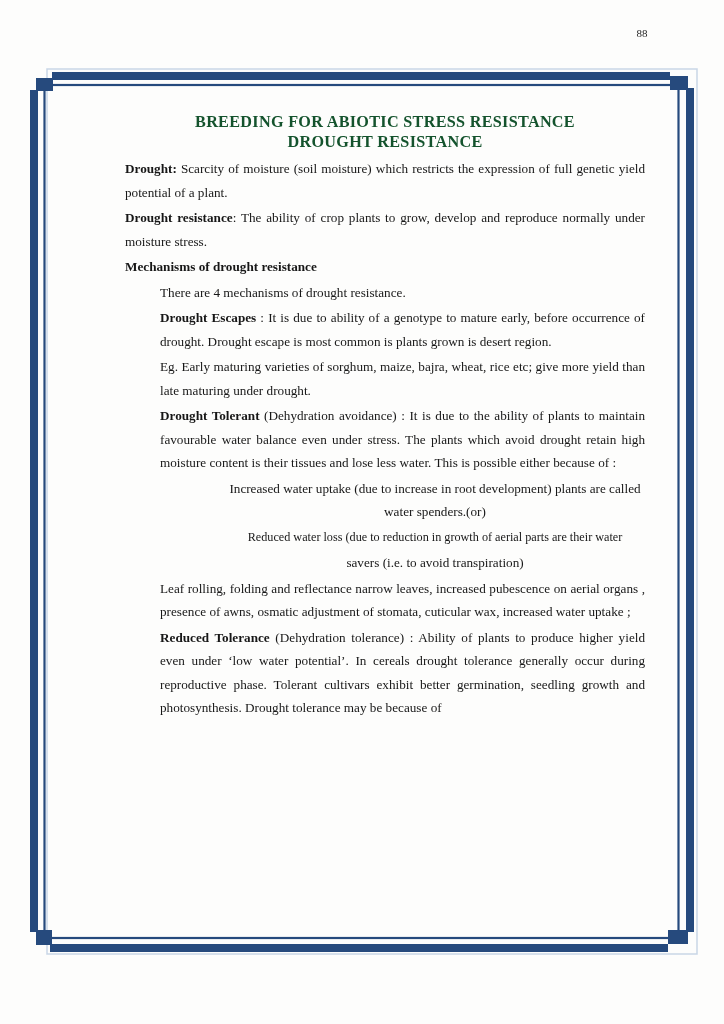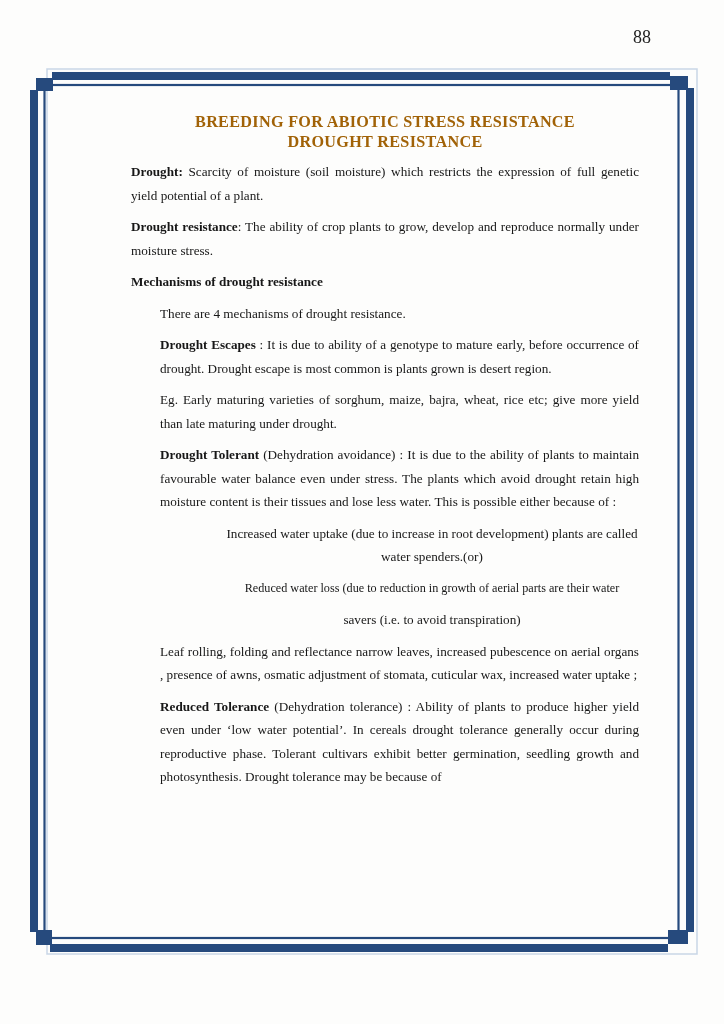--- a/index.html
+++ b/index.html
@@ -12,21 +12,21 @@
     overflow: hidden;
     font-family: "Liberation Serif", "DejaVu Serif", serif;
     color: #171717;
   }
   .page-number {
     position: absolute;
     top: 27px;
     left: 622px;
     width: 40px;
     text-align: center;
-    font-size: 18px;
+    font-size: 11px;
     color: #222;
   }
   .border-svg {
     position: absolute;
     top: 0; left: 0;
     width: 724px; height: 1024px;
     pointer-events: none;
   }
   .content {
     position: absolute;
@@ -34,25 +34,25 @@
     left: 123px;
     width: 524px;
   }
   .title {
     text-align: center;
     font-weight: bold;
     font-size: 16.2px;
     line-height: 20px;
     letter-spacing: 0.3px;
     margin: 0;
-    color: #a16207;
+    color: #14532d;
   }
   .body-text { margin-top: 5px; }
   .p {
-    margin: 8px;
+    margin: 2px;
     font-size: 13.2px;
     line-height: 23.5px;
     text-align: left;
   }
   .j { text-align: justify; }
   .i1 { margin-left: 37px; }
   .i2 { margin-left: 102px; text-align: center; }
   .sm { font-size: 12.2px; }
   .p strong { font-weight: bold; }
 </style>

